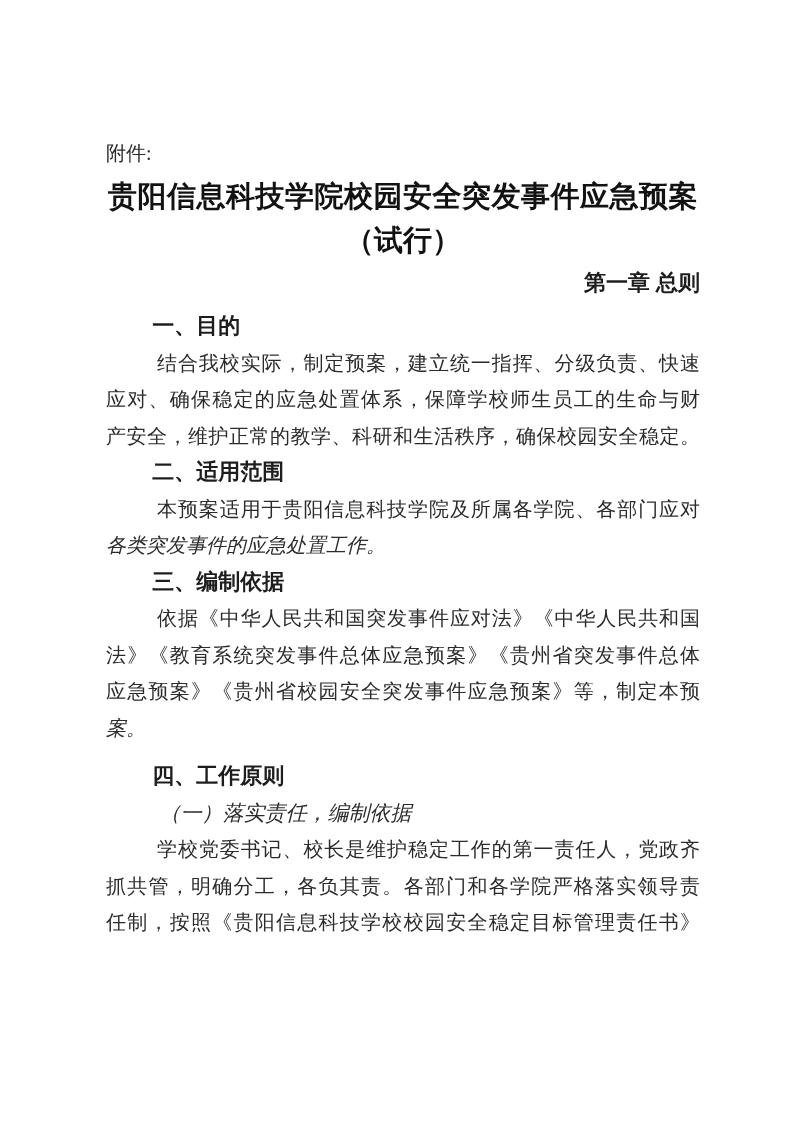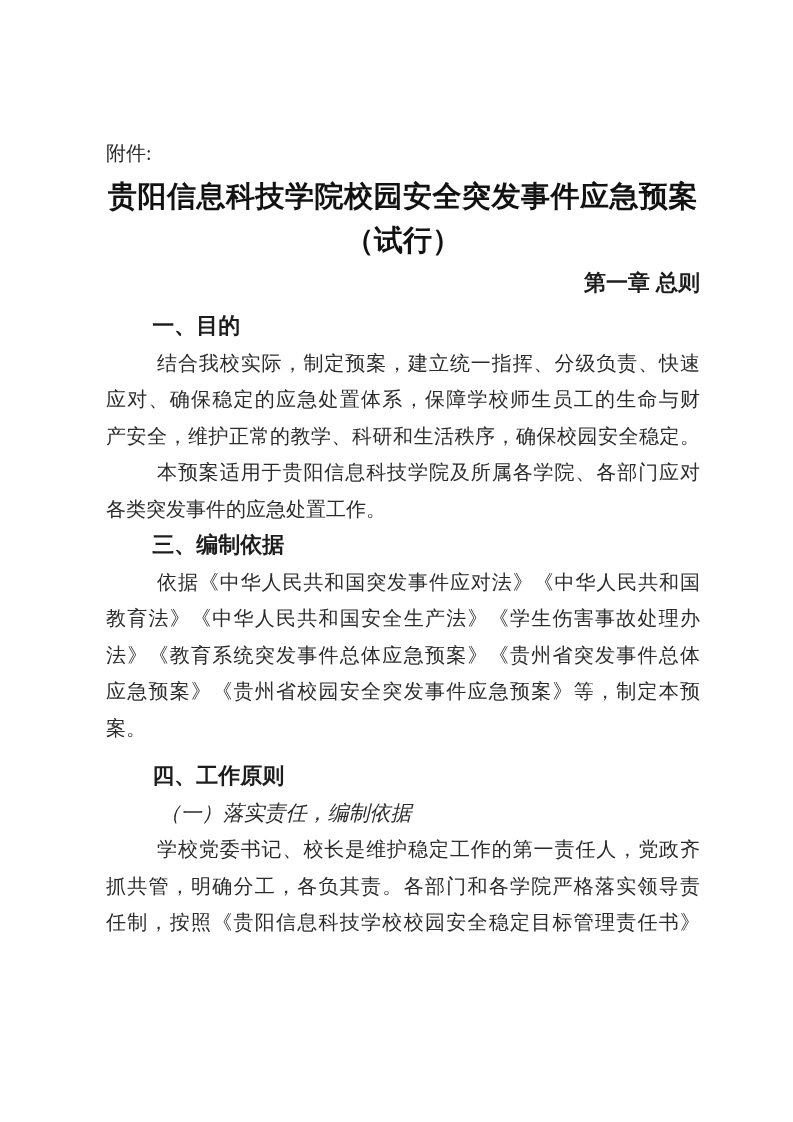--- a/index.html
+++ b/index.html
@@ -79,20 +79,21 @@
     text-align-last: justify;
     color: #2b2b2b;
     white-space: nowrap;
   }
   .line.ind {
     text-indent: 2.55em;
   }
   .line.end {
     text-align: right;
     text-align-last: left;
+    font-style: italic;
   }
   .page-number {
     position: absolute;
     left: 150px;
     top: 1012px;
     font-size: 19px;
     letter-spacing: 2px;
     color: #3a3a3a;
   }
 </style>
@@ -112,28 +113,28 @@
   <div class="sections">
 
     <div>
       <div class="sec-h">一、目的</div>
       <div class="line ind">结合我校实际，制定预案，建立统一指挥、分级负责、快速</div>
       <div class="line">应对、确保稳定的应急处置体系，保障学校师生员工的生命与财</div>
       <div class="line">产安全，维护正常的教学、科研和生活秩序，确保校园安全稳定。</div>
     </div>
 
     <div>
+      <div class="sec-h">二、适用范围</div>
       <div class="line ind">本预案适用于贵阳信息科技学院及所属各学院、各部门应对</div>
       <div class="line end">各类突发事件的应急处置工作。</div>
     </div>
 
     <div>
       <div class="sec-h">三、编制依据</div>
       <div class="line ind">依据《中华人民共和国突发事件应对法》《中华人民共和国</div>
-      <div class="line">教育法》《中华人民共和国安全生产法》《学生伤害事故处理办</div>
       <div class="line">法》《教育系统突发事件总体应急预案》《贵州省突发事件总体</div>
       <div class="line">应急预案》《贵州省校园安全突发事件应急预案》等，制定本预</div>
       <div class="line end">案。</div>
     </div>
 
     <div>
       <div class="sec-h gap">四、工作原则</div>
       <div class="sub-h">（一）落实责任，编制依据</div>
       <div class="line ind">学校党委书记、校长是维护稳定工作的第一责任人，党政齐</div>
       <div class="line">抓共管，明确分工，各负其责。各部门和各学院严格落实领导责</div>

